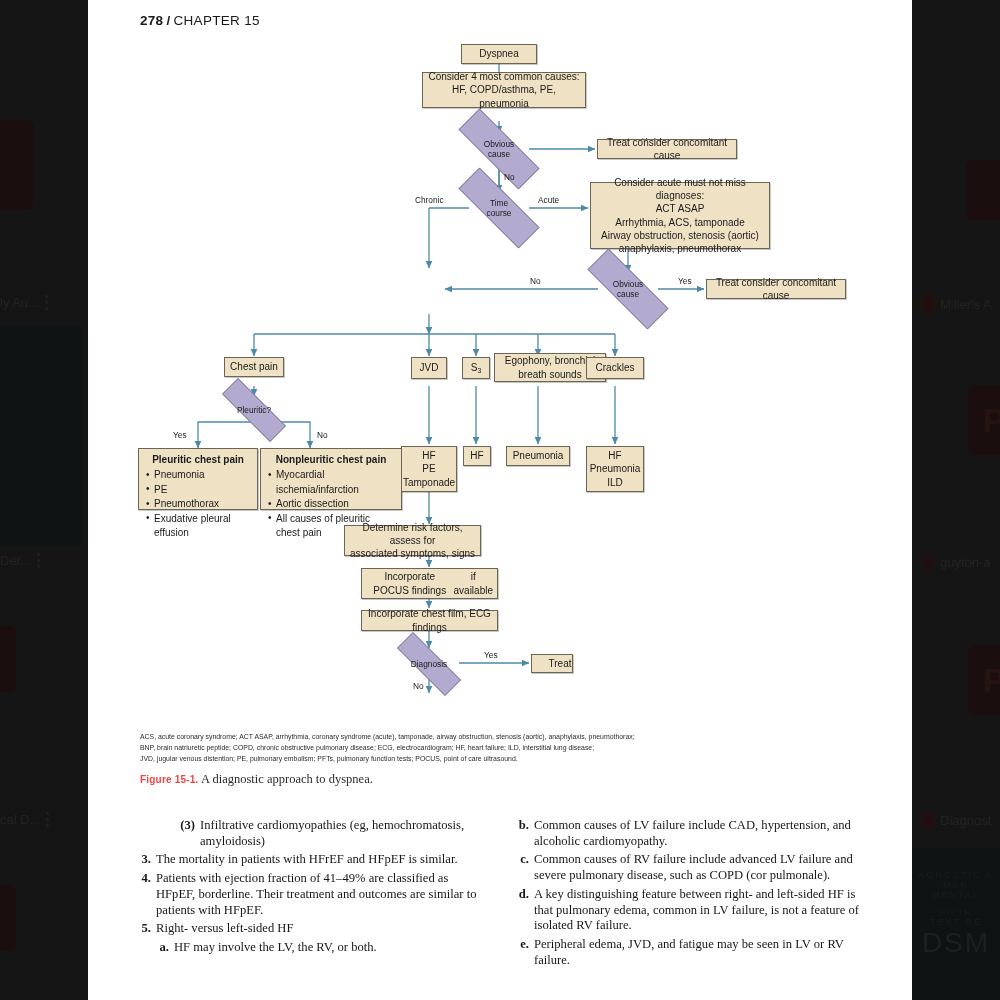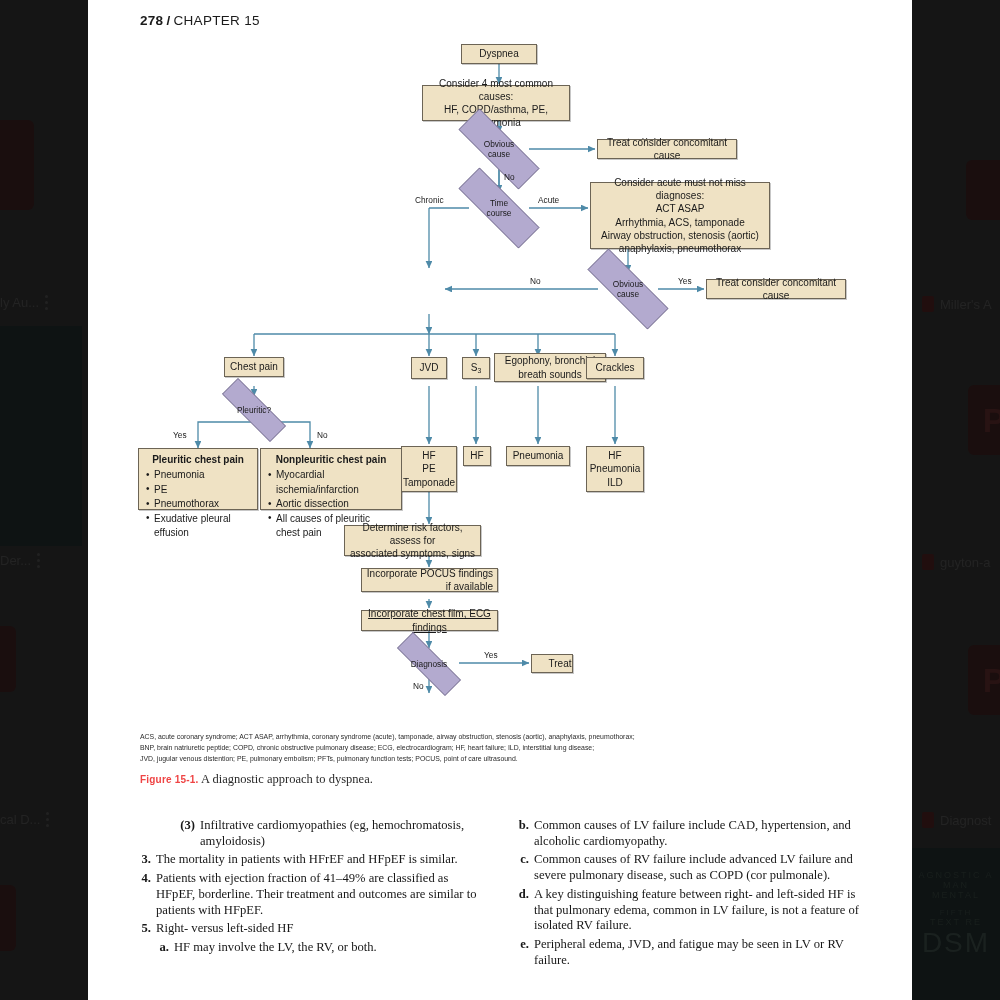--- a/index.html
+++ b/index.html
@@ -263,21 +263,21 @@
         <path d="M527,334 L527,338"></path>
         <path d="M166,422 L110,422 L110,438"></path>
         <path d="M166,422 L222,422 L222,438"></path>
       </g>
     </svg>
 
     <div class="node" style="left:373px;top:44px;width:76px;height:20px;">
       <span>Dyspnea</span>
     </div>
 
-    <div class="node" style="left:334px;top:85px;width:148px;height:36px;flex-direction:column;">
+    <div class="node" style="left:334px;top:72px;width:164px;height:36px;flex-direction:column;">
       <span>Consider 4 most common causes:</span>
       <span>HF, COPD/asthma, PE, pneumonia</span>
     </div>
 
     <div class="diamond" style="left:351px;top:128px;width:120px;height:42px;">
       <span class="shape"></span>
       <span class="txt">Obvious<br>cause</span>
     </div>
     <div class="edge-label" style="left:554px;top:136px;">Yes</div>
     <div class="edge-label" style="left:416px;top:172px;">No</div>
@@ -370,25 +370,25 @@
     <div class="node" style="left:498px;top:446px;width:58px;height:46px;flex-direction:column;">
       <span>HF</span>
       <span>Pneumonia</span>
       <span>ILD</span>
     </div>
 
     <div class="node" style="left:256px;top:525px;width:137px;height:31px;flex-direction:column;">
       <span>Determine risk factors, assess for</span>
       <span>associated symptoms, signs</span>
     </div>
-    <div class="node" style="left:273px;top:568px;width:137px;height:24px;flex-direction:column;align-items:flex-end;">
+    <div class="node" style="left:273px;top:568px;width:137px;height:31px;flex-direction:row;">
       <span>Incorporate POCUS findings</span>
       <span>if available</span>
     </div>
-    <div class="node" style="left:273px;top:610px;width:137px;height:21px;text-decoration:underline;">
+    <div class="node" style="left:273px;top:610px;width:137px;height:21px;">
       <span>Incorporate chest film, ECG findings</span>
     </div>
 
     <div class="diamond" style="left:293px;top:648px;width:96px;height:32px;">
       <span class="shape"></span>
       <span class="txt">Diagnosis</span>
     </div>
     <div class="edge-label" style="left:396px;top:650px;">Yes</div>
     <div class="edge-label" style="left:325px;top:681px;">No</div>
 

